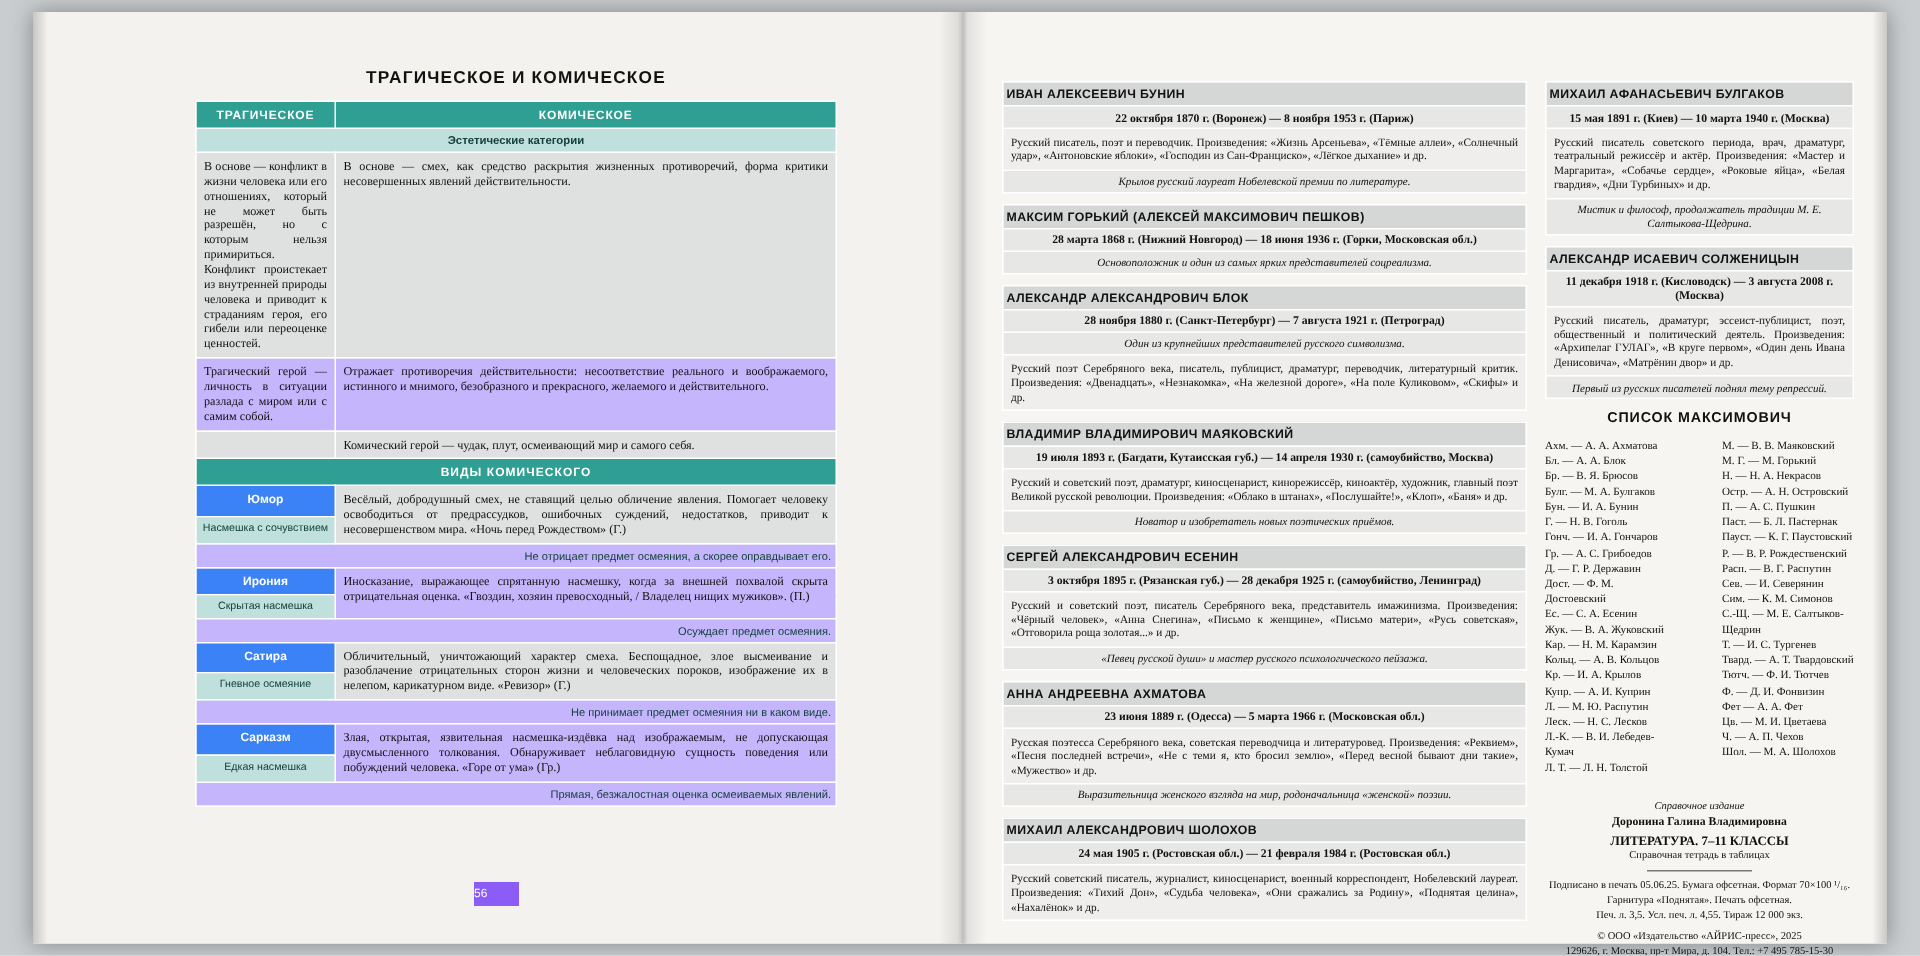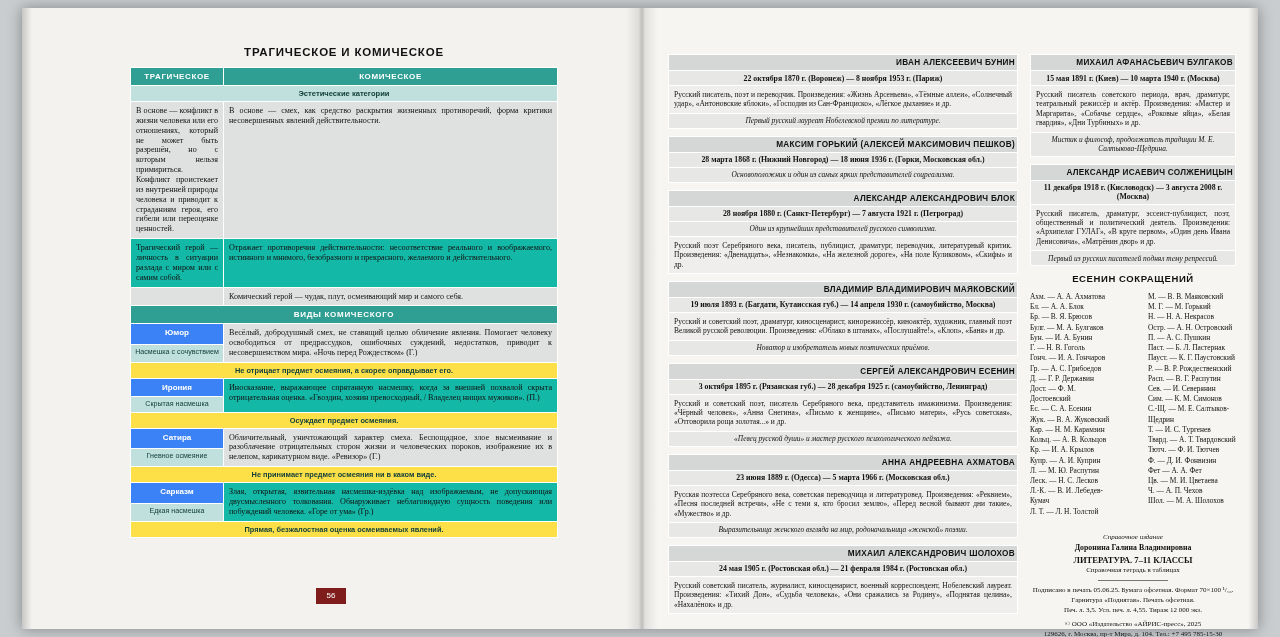--- a/index.html
+++ b/index.html
@@ -19,39 +19,39 @@
   .lp{position:absolute;left:108px;top:38px;width:428px;}
   .lp h1{font-size:11.5px;font-weight:bold;letter-spacing:.8px;text-align:center;margin:0 0 9px 0;
          font-family:"Liberation Sans",sans-serif;color:#111;}
   table{border-collapse:collapse;width:100%;}
   .tbl td,.tbl th{border:1px solid #ffffff;vertical-align:top;}
   .hdr{background:#2f9e93;color:#fff;text-align:center;font-family:"Liberation Sans",sans-serif;
        font-size:8px;font-weight:bold;letter-spacing:.6px;padding:4px 2px;}
   .sub{background:#bfe0dc;text-align:center;font-family:"Liberation Sans",sans-serif;
        font-size:7.6px;font-weight:bold;padding:3px 2px;color:#14413c;}
   .cell{background:#dfe0e0;font-size:8.1px;line-height:1.22;padding:4px 5px;text-align:justify;color:#111;}
-  .cell.alt{background:#14b8a6;margin-top:20px;}
+  .cell.alt{background:#c4b5fd;margin-top:20px;}
   .bandgreen{background:#2f9e93;color:#fff;text-align:center;font-family:"Liberation Sans",sans-serif;
              font-size:8px;font-weight:bold;letter-spacing:.7px;padding:4px 4px;}
-  .bandlite{background:#fde047;color:#14413c;text-align:center;font-family:"Liberation Sans",sans-serif;
-            font-size:7.4px;font-weight:bold;padding:3px 3px;}
+  .bandlite{background:#c4b5fd;color:#14413c;text-align:right;font-family:"Liberation Sans",sans-serif;
+            font-size:7.4px;font-weight:normal;padding:3px 3px;}
   .kind{background:#3b82f6;color:#fff;text-align:center;font-family:"Liberation Sans",sans-serif;
         font-size:8px;font-weight:bold;padding:4px 17px;width:58px;}
   .kindsub{background:#bfe0dc;color:#14413c;text-align:center;font-size:7.1px;padding:3px 3px;width:58px;
            font-family:"Liberation Sans",sans-serif;line-height:1.2;}
-  .pnum{position:absolute;left:294px;top:580px;width:30px;height:16px;background:#7f1d1d;color:#fff;
-        font-family:"Liberation Sans",sans-serif;font-size:8px;text-align:center;line-height:16px;}
+  .pnum{position:absolute;left:294px;top:580px;width:30px;height:16px;background:#8b5cf6;color:#fff;
+        font-family:"Liberation Sans",sans-serif;font-size:8px;line-height:16px;}
 
   
   .rp{position:absolute;left:0;top:0;width:618px;height:621px;}
   .col{position:absolute;top:46px;}
   .colA{left:28px;width:350px;}
   .colB{left:390px;width:206px;}
   .bio{width:100%;margin-bottom:7px;}
-  .bio .name{background:#d5d6d6;border:1px solid #fff;text-align:right;font-family:"Liberation Sans",sans-serif;
+  .bio .name{background:#d5d6d6;border:1px solid #fff;text-align:left;font-family:"Liberation Sans",sans-serif;
              font-size:8.2px;font-weight:bold;padding:3px 2px;color:#111;letter-spacing:.3px;}
   .bio .dates{background:#e7e7e6;border:1px solid #fff;text-align:center;font-size:7.8px;font-weight:bold;padding:2.5px 2px;color:#111;}
   .bio .body{background:#efeeec;border:1px solid #fff;font-size:7.5px;line-height:1.25;padding:4px 5px;text-align:justify;color:#111;}
   .bio .foot{background:#e7e7e6;border:1px solid #fff;text-align:center;font-size:7.4px;font-style:italic;padding:2.5px 3px;color:#111;}
   .abbr-title{text-align:center;font-family:"Liberation Sans",sans-serif;font-size:9.5px;font-weight:bold;
               letter-spacing:.6px;margin:2px 0 8px 0;color:#111;}
   .abbr{display:flex;gap:30px;font-size:7.4px;line-height:1.38;color:#111;}
   .abbr div{flex:1;}
   .imprint{margin-top:16px;font-size:7px;line-height:1.4;text-align:center;color:#111;}
   .imprint .it{font-style:italic;}
@@ -156,21 +156,21 @@
                 <tr>
                   <td class="name">ИВАН АЛЕКСЕЕВИЧ БУНИН</td>
                 </tr>
             <tr>
                   <td class="dates">22 октября 1870 г. (Воронеж) — 8 ноября 1953 г. (Париж)</td>
                 </tr>
             <tr>
                   <td class="body">Русский писатель, поэт и переводчик. Произведения: «Жизнь Арсеньева», «Тёмные аллеи», «Солнечный удар», «Антоновские яблоки», «Господин из Сан-Франциско», «Лёгкое дыхание» и др.</td>
                 </tr>
             <tr>
-                  <td class="foot">Первый русский лауреат Нобелевской премии по литературе.</td>
+                  <td class="foot">Крылов русский лауреат Нобелевской премии по литературе.</td>
                 </tr>
           </tbody>
             </table>
           <table class="bio">
             <tbody>
                 <tr>
                   <td class="name">МАКСИМ ГОРЬКИЙ (АЛЕКСЕЙ МАКСИМОВИЧ ПЕШКОВ)</td>
                 </tr>
             <tr>
                   <td class="dates">28 марта 1868 г. (Нижний Новгород) — 18 июня 1936 г. (Горки, Московская обл.)</td>
@@ -287,21 +287,21 @@
                 </tr>
             <tr>
                   <td class="body">Русский писатель, драматург, эссеист-публицист, поэт, общественный и политический деятель. Произведения: «Архипелаг ГУЛАГ», «В круге первом», «Один день Ивана Денисовича», «Матрёнин двор» и др.</td>
                 </tr>
             <tr>
                   <td class="foot">Первый из русских писателей поднял тему репрессий.</td>
                 </tr>
           </tbody>
             </table>
 
-          <div class="abbr-title">ЕСЕНИН СОКРАЩЕНИЙ</div>
+          <div class="abbr-title">СПИСОК МАКСИМОВИЧ</div>
           <div class="abbr">
             <div>
               <div>Ахм. — А. А. Ахматова</div>
               <div>Бл. — А. А. Блок</div>
               <div>Бр. — В. Я. Брюсов</div>
               <div>Булг. — М. А. Булгаков</div>
               <div>Бун. — И. А. Бунин</div>
               <div>Г. — Н. В. Гоголь</div>
               <div>Гонч. — И. А. Гончаров</div>
               <div>Гр. — А. С. Грибоедов</div>

